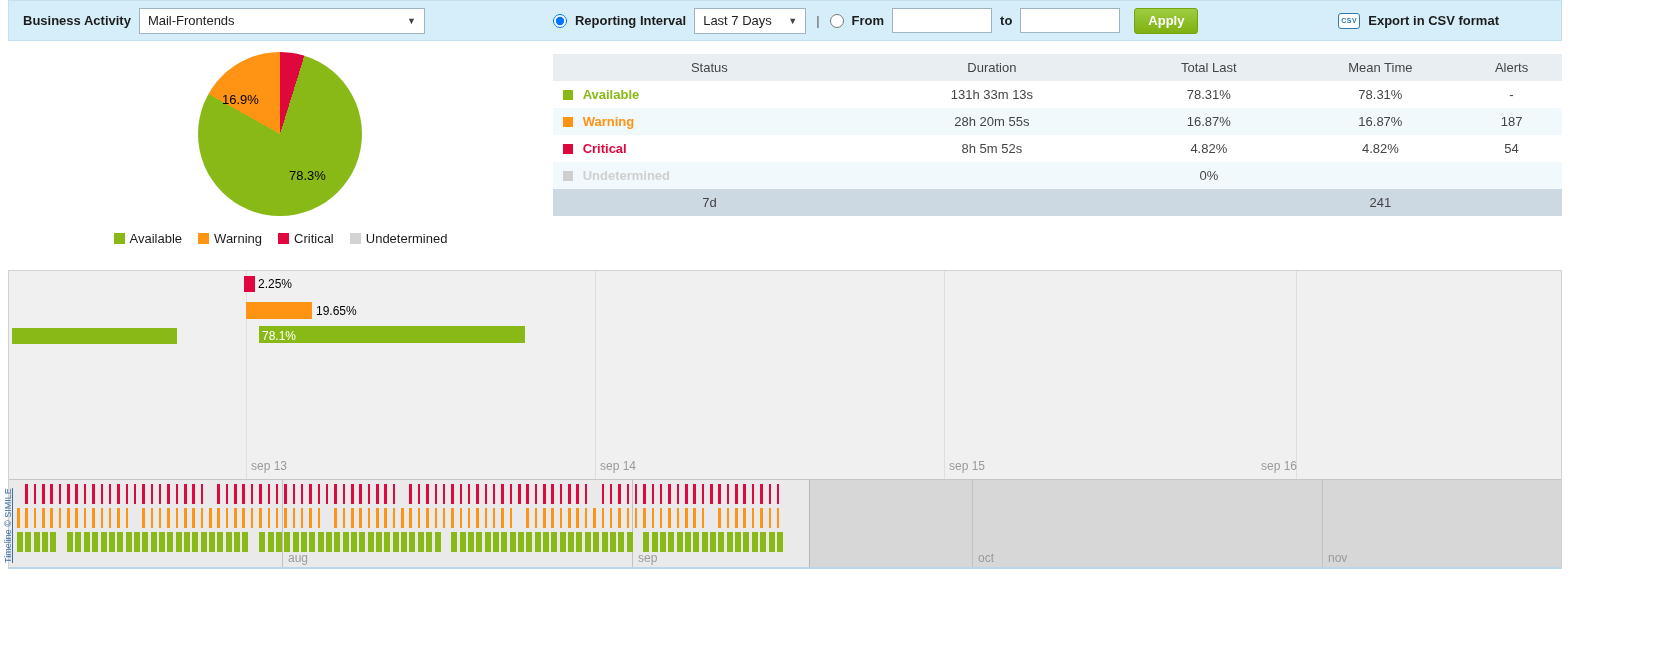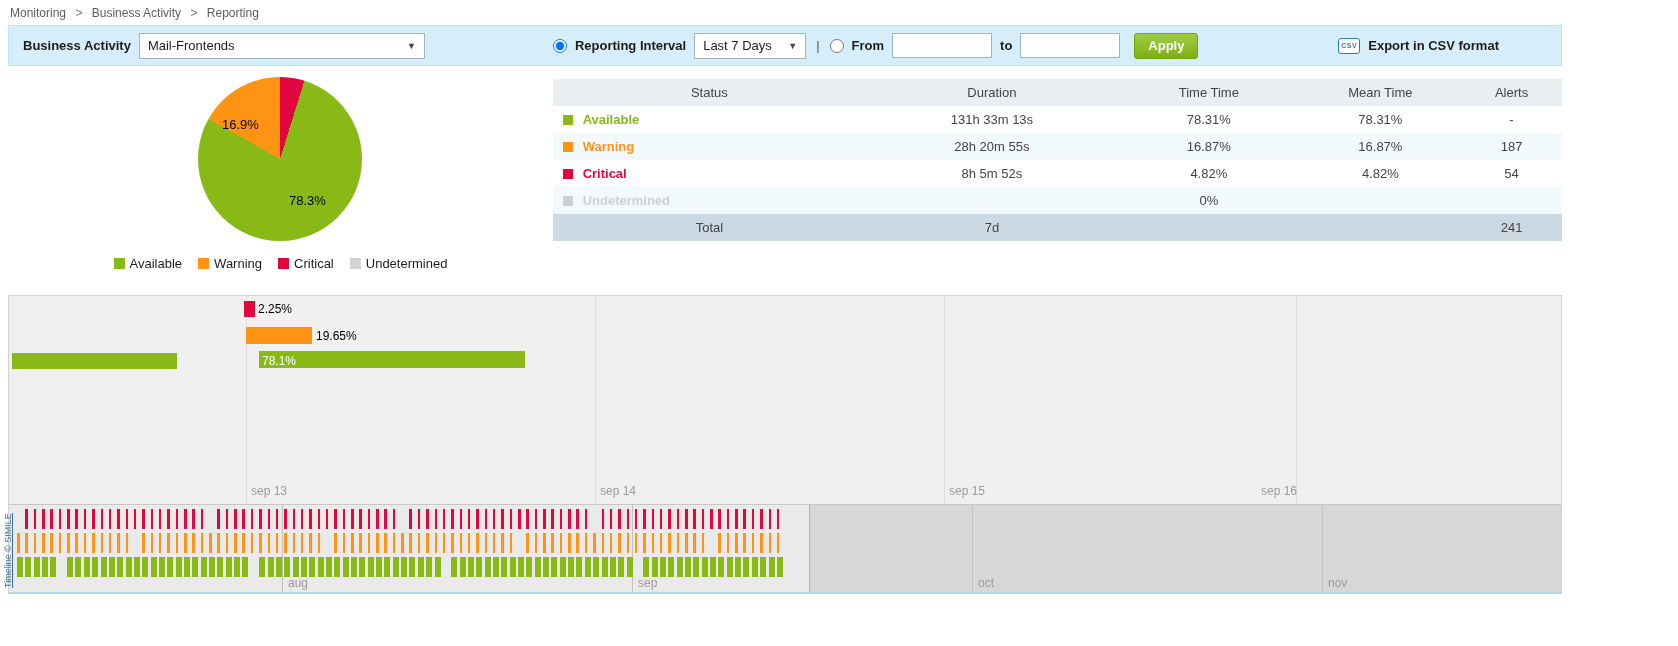--- a/index.html
+++ b/index.html
@@ -85,27 +85,20 @@
   .tr1{top:4px} .tr2{top:28px} .tr3{top:52px}
   .tick { position:absolute; top:0; height:100%; }
   .credit { position:absolute; left:4px; bottom:4px; transform-origin:0 100%; transform:rotate(-90deg);
             white-space:nowrap; font-size:9px; color:#3b6fa0; text-decoration:underline; cursor:pointer; }
 </style>
 </head>
 <body>
 
 <div class="page">
 
-  <div class="breadcrumb">
-    <span class="crumb">Monitoring</span>
-    <span class="sep">&gt;</span>
-    <span class="crumb">Business Activity</span>
-    <span class="sep">&gt;</span>
-    <span class="crumb">Reporting</span>
-  </div>
 
   <div class="toolbar">
     <div class="tb-group">
       <span class="tb-label">Business Activity</span>
       <div class="select ba-select">
         <span>Mail-Frontends</span>
         <span class="chev">▼</span>
       </div>
     </div>
     <div class="tb-group mid">
@@ -153,21 +146,21 @@
           <i class="sw" style="background-color: rgb(211, 211, 211);"></i>
           <span>Undetermined</span>
         </span>
       </div>
     </div>
 
     <div class="table-panel">
       <div class="trow t-head">
         <div class="cell">Status</div>
         <div class="cell">Duration</div>
-        <div class="cell">Time Time</div>
+        <div class="cell">Total Last</div>
         <div class="cell">Mean Time</div>
         <div class="cell">Alerts</div>
       </div>
       <div>
         <div class="trow drow">
           <div class="cell status">
             <span class="sw-sq" style="background-color: rgb(136, 185, 23);"></span>
             <span class="sname" style="color: rgb(136, 185, 23);">Available</span>
           </div>
           <div class="cell">131h 33m 13s</div>
@@ -199,21 +192,20 @@
           <div class="cell status">
             <span class="sw-sq" style="background-color: rgb(207, 207, 207);"></span>
             <span class="sname" style="color: rgb(207, 207, 207);">Undetermined</span>
           </div>
           <div class="cell"></div>
           <div class="cell">0%</div>
           <div class="cell"></div>
           <div class="cell"></div>
         </div>
         <div class="trow t-total">
-          <div class="cell">Total</div>
           <div class="cell">7d</div>
           <div class="cell"></div>
           <div class="cell"></div>
           <div class="cell">241</div>
         </div>
       </div>
     </div>
   </div>
 
   <div class="timeline-panel">

